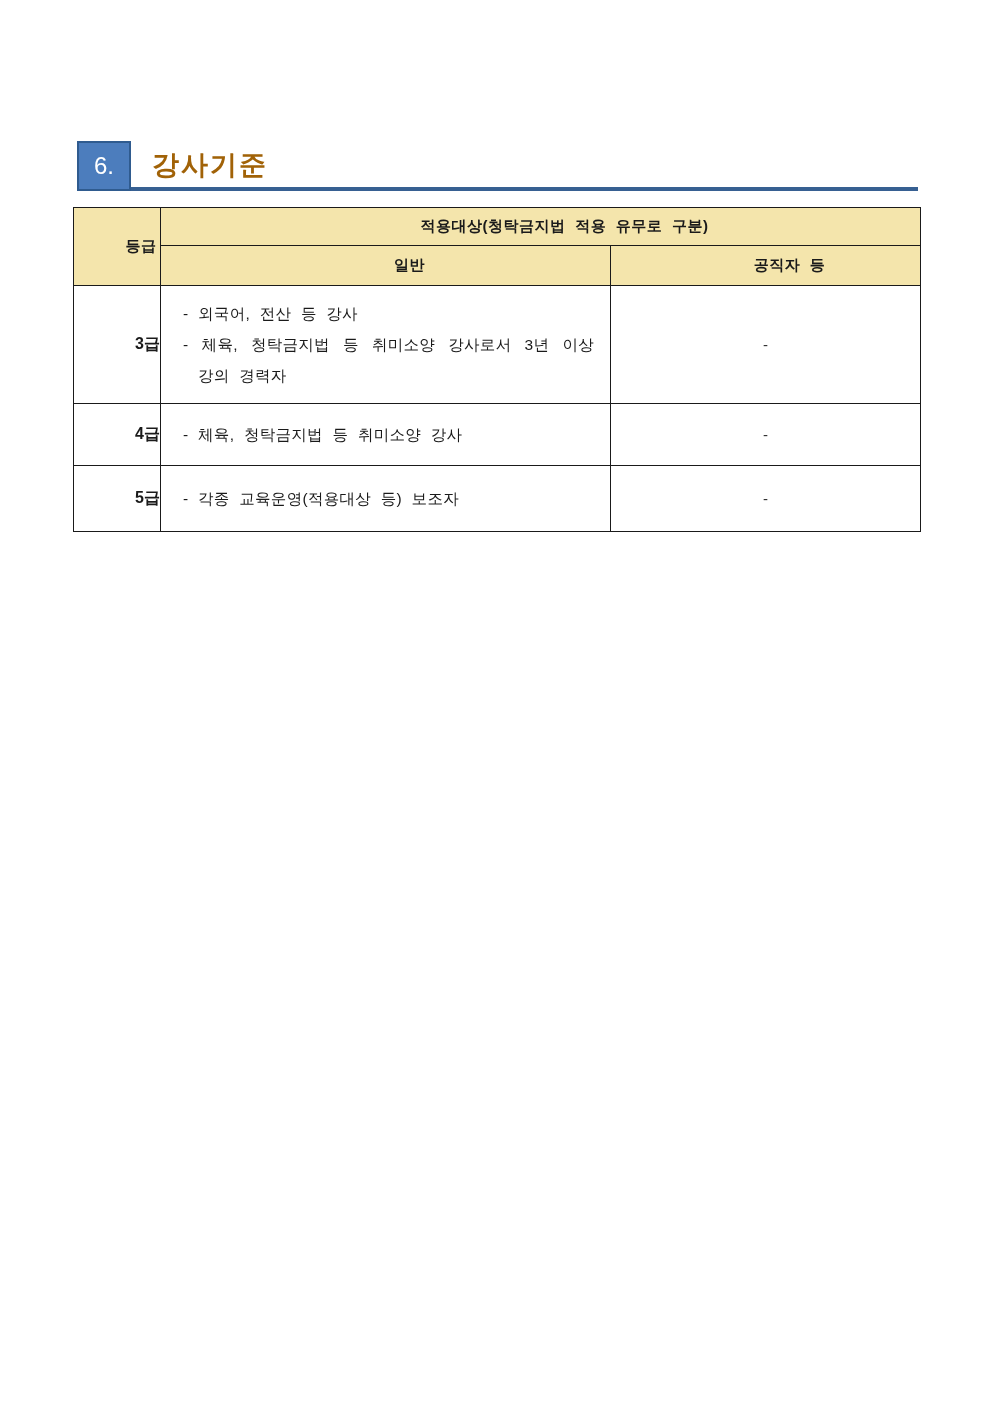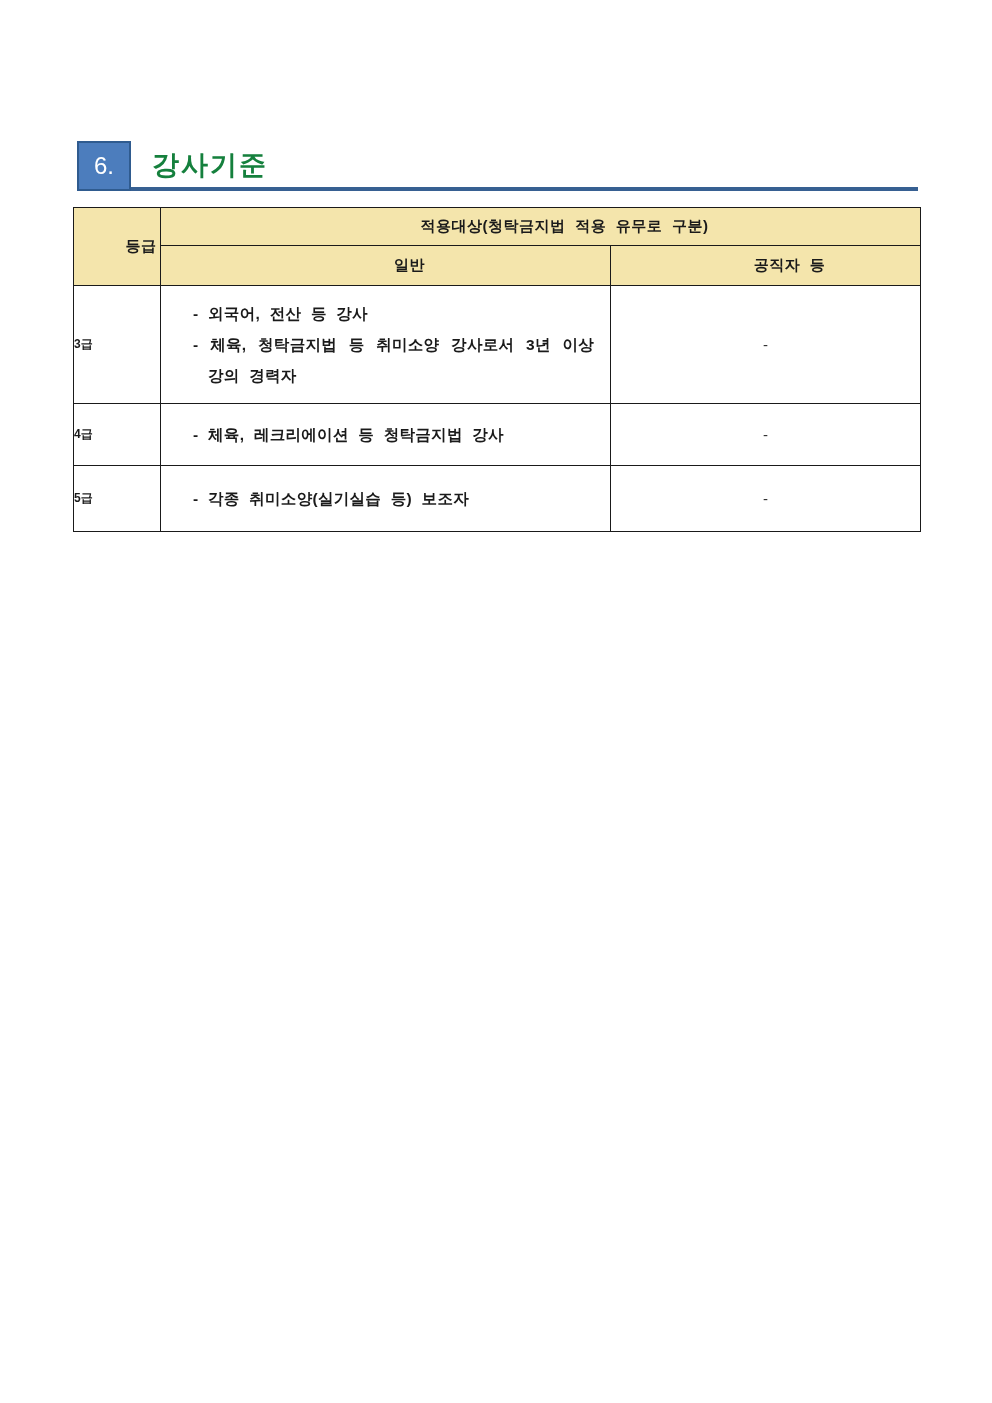--- a/index.html
+++ b/index.html
@@ -19,21 +19,21 @@
     background: #4C7DBD;
     border: 2px solid #2F5B8F;
     color: #ffffff;
     font-size: 24px;
     display: flex; align-items: center; justify-content: center;
   }
   .section-title {
     position: absolute; left: 152px; top: 147px;
     font-size: 27px; font-weight: bold;
     letter-spacing: 2px;
-    color: #15803d;
+    color: #a16207;
   }
   .title-underline {
     position: absolute; left: 131px; top: 187px;
     width: 787px; height: 4px;
     background: #376092;
   }
 
   
   table.criteria {
     position: absolute; left: 73px; top: 207px;
@@ -53,30 +53,29 @@
     letter-spacing: 0.5px;
     padding-left: 48px;
   }
   tr.hdr-1 { height: 38px; }
   tr.hdr-2 { height: 40px; margin-left: 20px; }
   tr.row-3 { height: 118px; }
   tr.row-4 { height: 62px; }
   tr.row-5 { height: 66px; }
 
   td.grade-cell {
-    text-align: left;
+    text-align: right;
     vertical-align: middle;
     font-weight: bold;
-    font-size: 12px;
+    font-size: 16px;
   }
   td.general-cell {
     vertical-align: middle;
-    padding: 8px 16px 8px 32px;
+    padding: 8px 16px 8px 22px;
     font-size: 15.5px;
-    font-weight: bold;
   }
   .bullet-line {
     padding-left: 15px;
     text-indent: -15px;
     line-height: 31px;
     word-spacing: 5px;
     letter-spacing: 0.3px;
   }
   .bullet-line.wraps { text-align: justify; }
   td.official-cell {
@@ -120,28 +119,28 @@
         <td class="general-cell">
           <div class="bullet-line">- 외국어, 전산 등 강사</div>
           <div class="bullet-line wraps">- 체육, 청탁금지법 등 취미소양 강사로서 3년 이상 강의 경력자</div>
         </td>
         <td class="official-cell">-</td>
       </tr>
 
       <tr class="row-4">
         <td class="grade-cell">4급</td>
         <td class="general-cell">
-          <div class="bullet-line">- 체육, 레크리에이션 등 청탁금지법 강사</div>
+          <div class="bullet-line">- 체육, 청탁금지법 등 취미소양 강사</div>
         </td>
         <td class="official-cell">-</td>
       </tr>
 
       <tr class="row-5">
         <td class="grade-cell">5급</td>
         <td class="general-cell">
-          <div class="bullet-line">- 각종 취미소양(실기실습 등) 보조자</div>
+          <div class="bullet-line">- 각종 교육운영(적용대상 등) 보조자</div>
         </td>
         <td class="official-cell">-</td>
       </tr>
     </tbody>
   </table>
 
 </div>
 
 </body></html>

